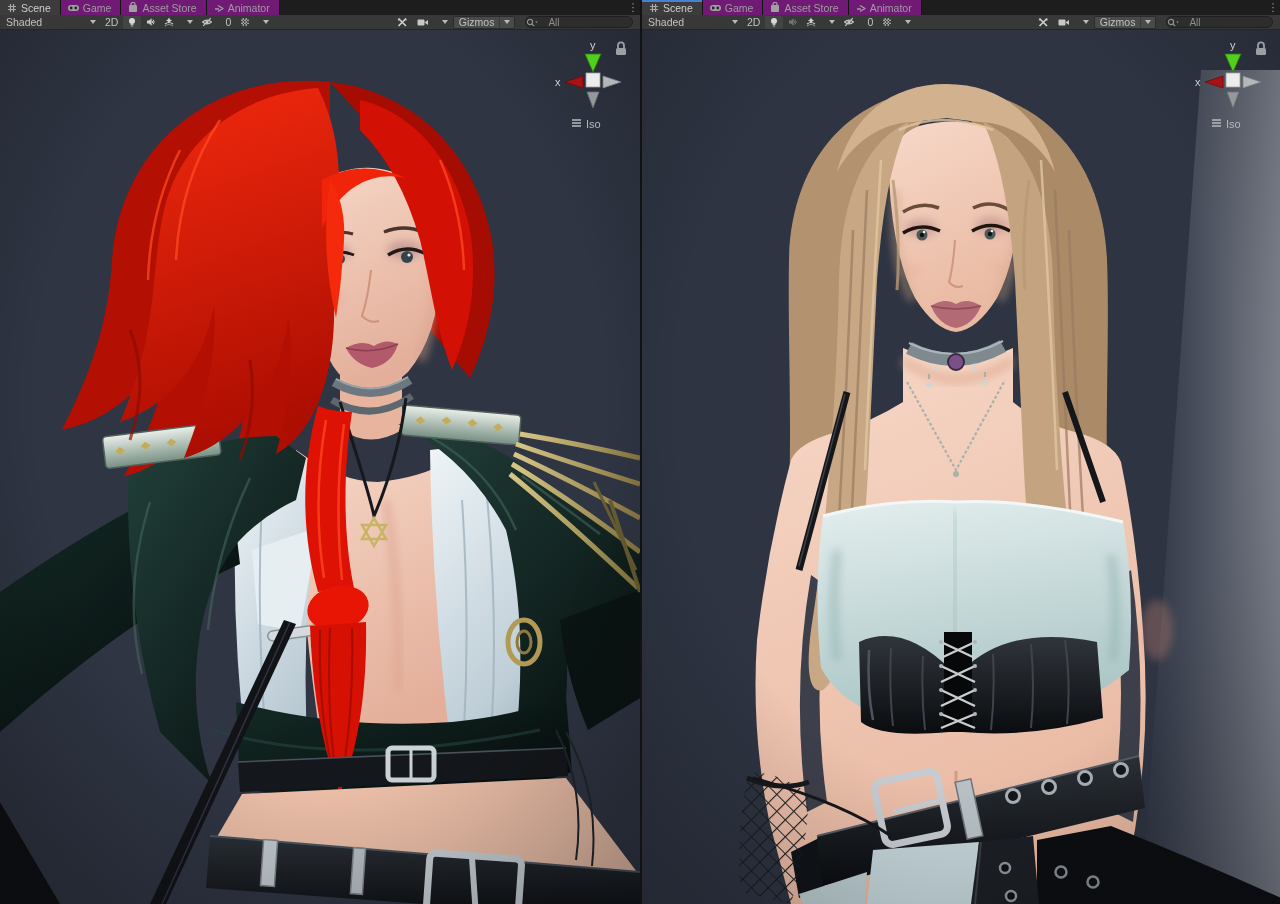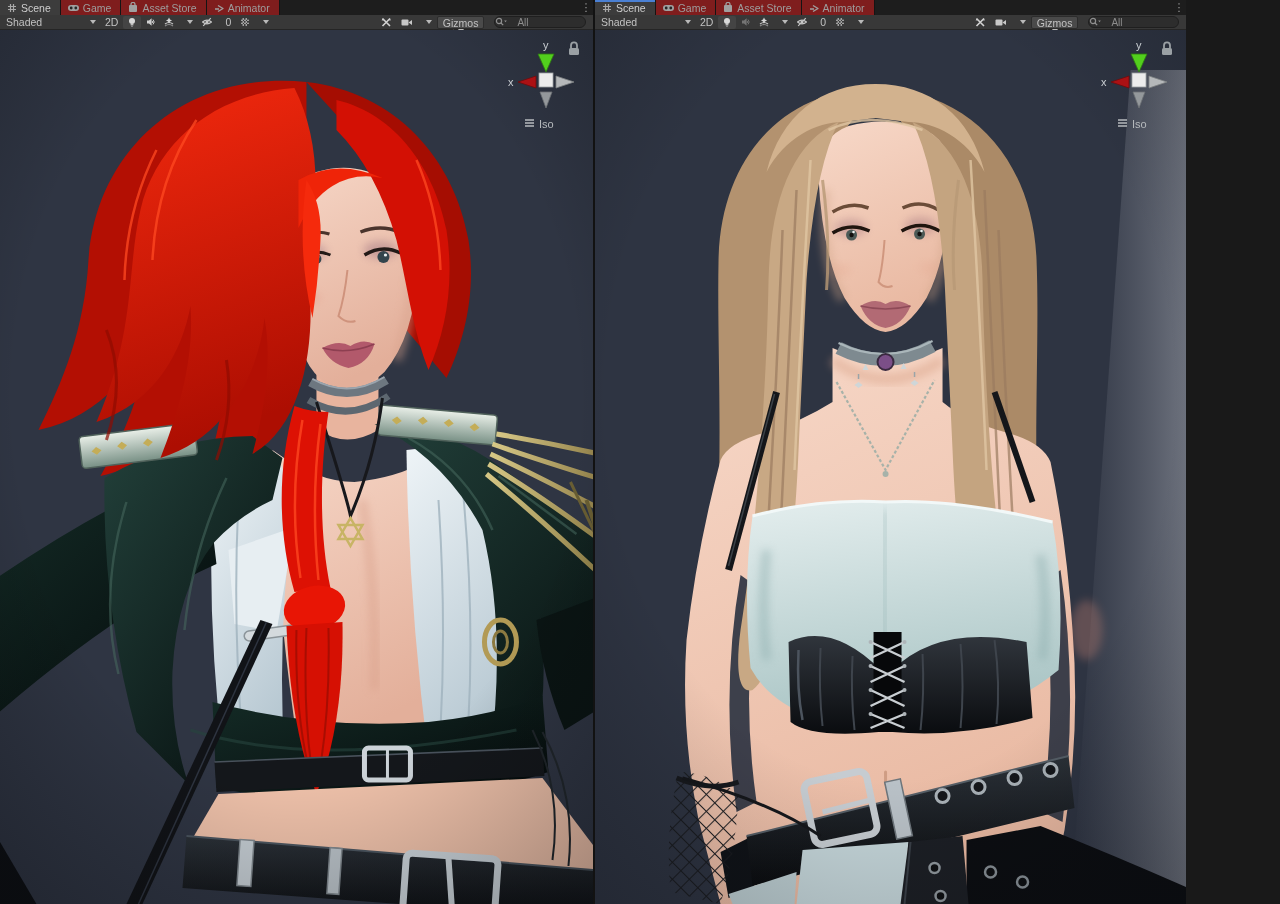--- a/index.html
+++ b/index.html
@@ -2,51 +2,51 @@
 <html style="--accent: #4a80d4; --viewport-bg: #2e3442; --chrome-bg: #383838; --tabbar-bg: #1d1d1d; --tab-active-bg: #3c3c3c; --left-hair: #e01205; --right-hair: #c2a184;"><head>
 <meta charset="utf-8">
 <style>
   :root{
     --accent:#4a80d4; --viewport-bg:#2e3442; --chrome-bg:#383838;
     --tabbar-bg:#1d1d1d; --tab-active-bg:#3c3c3c;
   }
   *{margin:0;padding:0;box-sizing:border-box;}
   html,body{width:1280px;height:904px;overflow:hidden;background:#191919;
     font-family:"Liberation Sans",sans-serif;-webkit-font-smoothing:antialiased;}
-  .workspace{display:flex;width:1186px;height:904px;}
+  .workspace{display:flex;width:1280px;height:904px;}
   .panel{width:640px;height:904px;display:flex;flex-direction:column;background:var(--viewport-bg);}
   .panel.right{border-left:2px solid #121212;}
   
   .tabbar{height:15px;background:var(--tabbar-bg);display:flex;align-items:stretch;
     font-size:10.5px;color:#9d9d9d;position:relative;flex:0 0 15px;}
-  .tab{display:flex;align-items:center;gap:4px;padding:0 9px 0 7px;background:#7f1d1d;
+  .tab{display:flex;align-items:center;gap:4px;padding:0 9px 0 7px;background:#701a75;
     border-right:1px solid #141414;cursor:default;white-space:nowrap;}
   .tab.active{background:var(--tab-active-bg);color:#cfcfcf;}
   .tab.active.focused{box-shadow:inset 0 2px 0 var(--accent);}
   .tab svg{flex:0 0 auto;}
   .tab-fill{flex:1;}
   .overflow{width:14px;display:flex;align-items:center;justify-content:center;
     color:#9a9a9a;font-size:11px;letter-spacing:0;}
   
   .toolbar{height:15px;flex:0 0 15px;background:var(--chrome-bg);display:flex;align-items:center;
     font-size:10.5px;color:#c2c2c2;border-bottom:1px solid #252525;padding:0 2px;gap:1px;}
   .tb-btn{display:flex;align-items:center;gap:13px;height:13px;padding:0 4px;border-radius:2px;}
   .ddmode{width:98px;justify-content:space-between;}
   .caret{width:0;height:0;border-left:3.5px solid transparent;border-right:3.5px solid transparent;
     border-top:4px solid #b9b9b9;display:inline-block;}
   .toggled{background:#444444;}
   .dim{opacity:.4;}
   .gizmos-btn{background:#4a4a4a;border:1px solid #2c2c2c;border-radius:2px;height:13px;
-    display:flex;align-items:center;gap:0;flex-direction:column;}
+    display:flex;align-items:center;gap:0;}
   .gizmos-btn .lbl{padding:0 5px;}
   .gizmos-btn .cwrap{border-left:1px solid #3a3a3a;padding:0 4px;height:100%;display:flex;align-items:center;}
   .search{flex:1;max-width:150px;height:12px;margin-left:5px;margin-right:5px;background:#2d2d2d;
     border:1px solid #1f1f1f;border-radius:7px;color:#8d8d8d;font-size:10px;
     padding:0 6px 0 22px;outline:none;font-family:"Liberation Sans",sans-serif;}
-  .searchwrap{position:relative;display:flex;align-items:center;flex:1;max-width:160px;margin-left:4px;}
+  .searchwrap{position:relative;display:flex;align-items:flex-end;flex:1;max-width:160px;margin-left:4px;}
   .searchwrap svg{position:absolute;left:6px;}
   .searchwrap input{width:100%;}
   .spacer{flex:1;}
   
   .viewport{position:relative;flex:1;overflow:hidden;background:var(--viewport-bg);}
   .viewport > svg.scene{display:block;width:100%;height:100%;}
   .gizmo{position:absolute;top:6px;right:8px;width:78px;height:98px;}
   .gizmo text{font-family:"Liberation Sans",sans-serif;}
 </style>
 </head>

